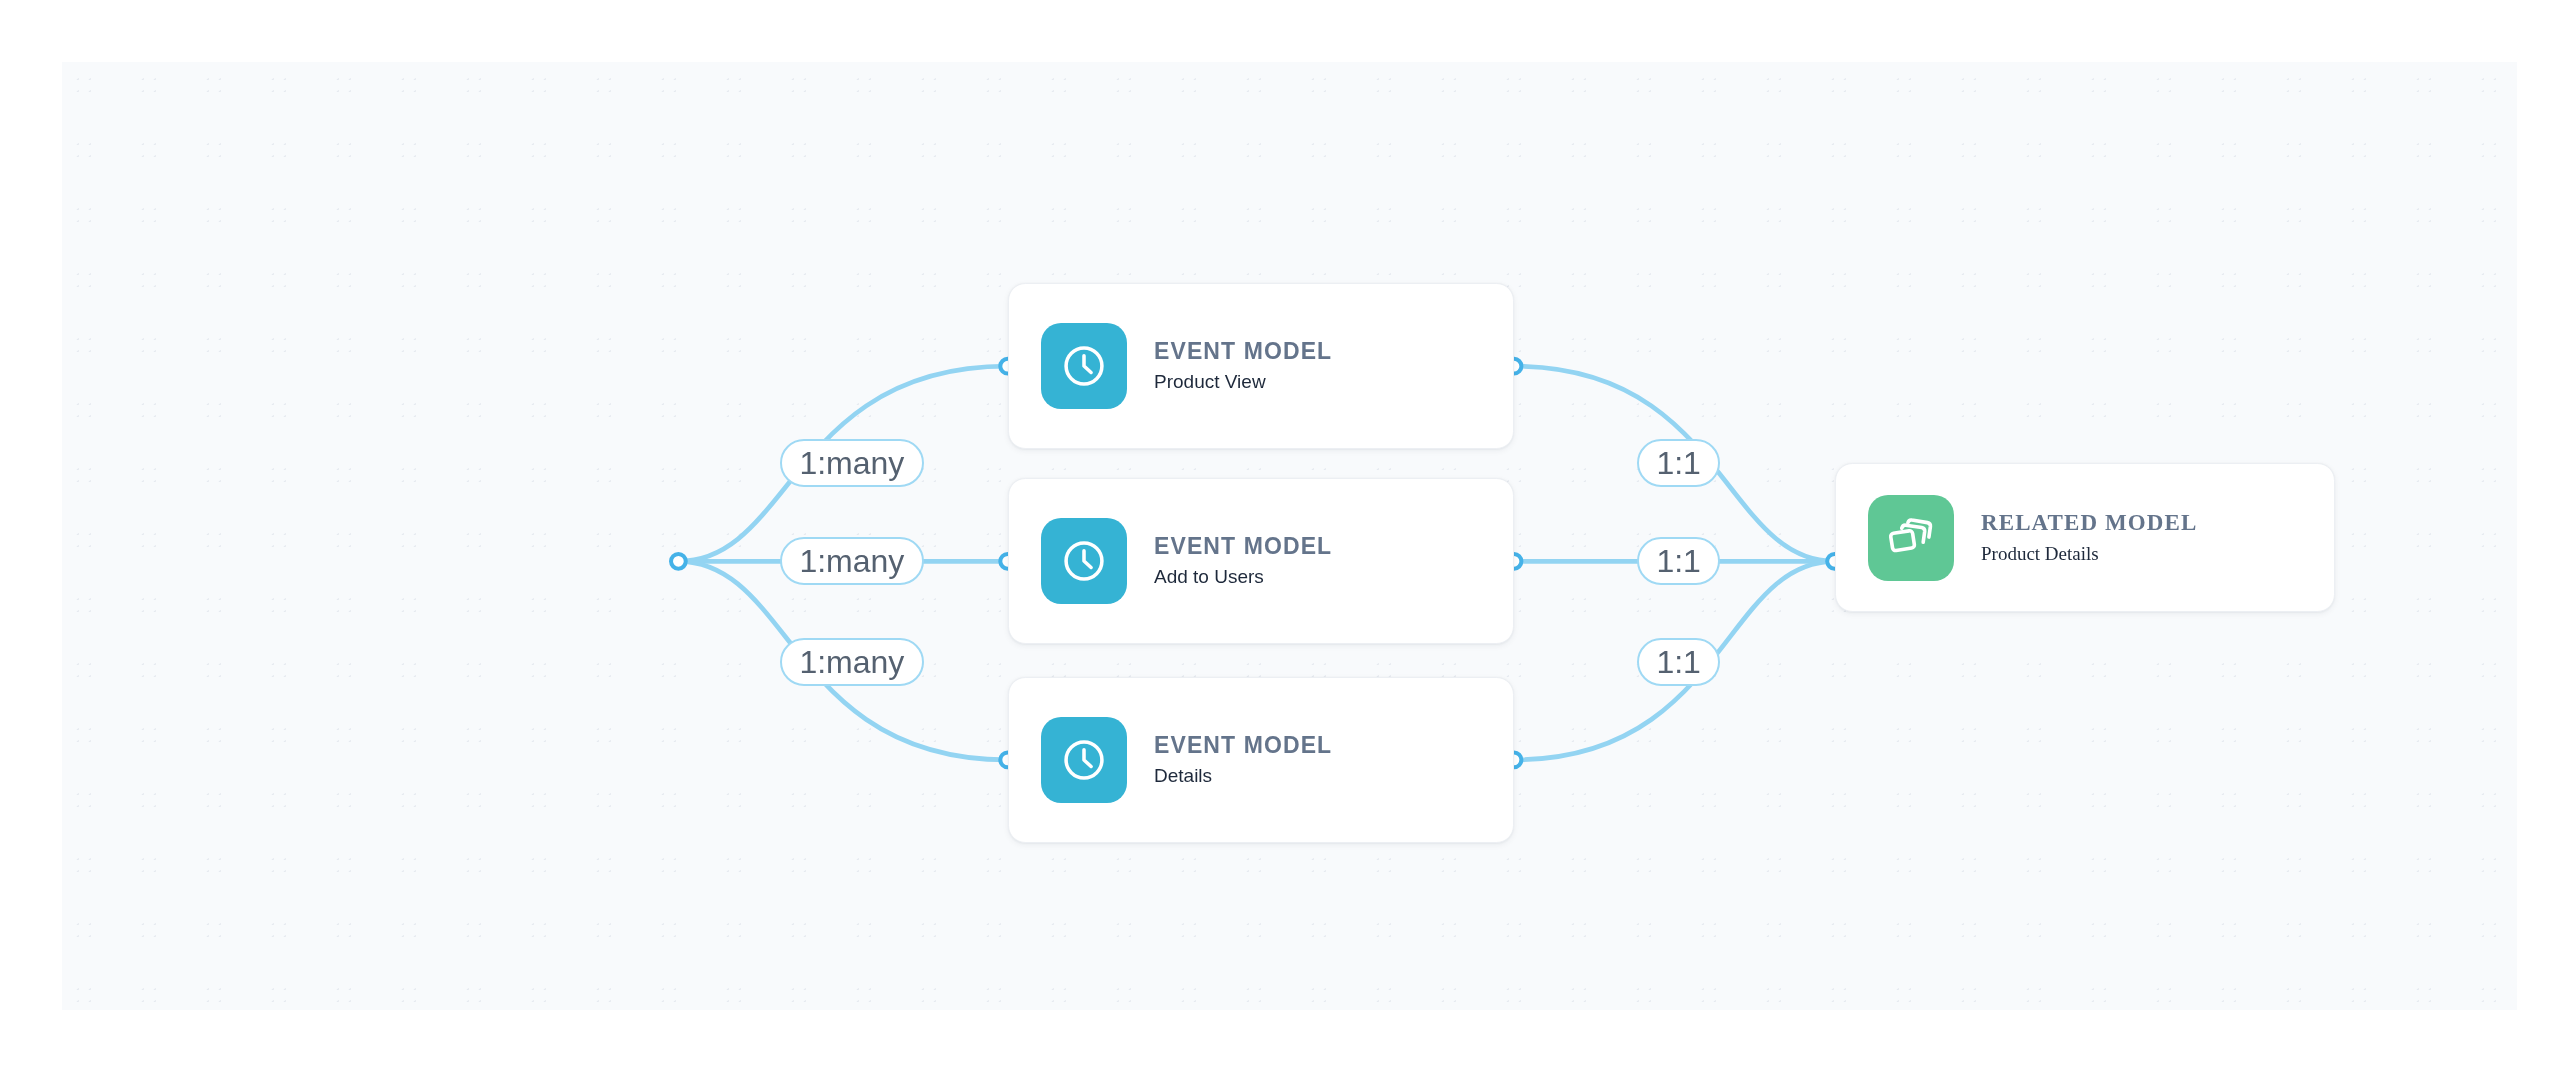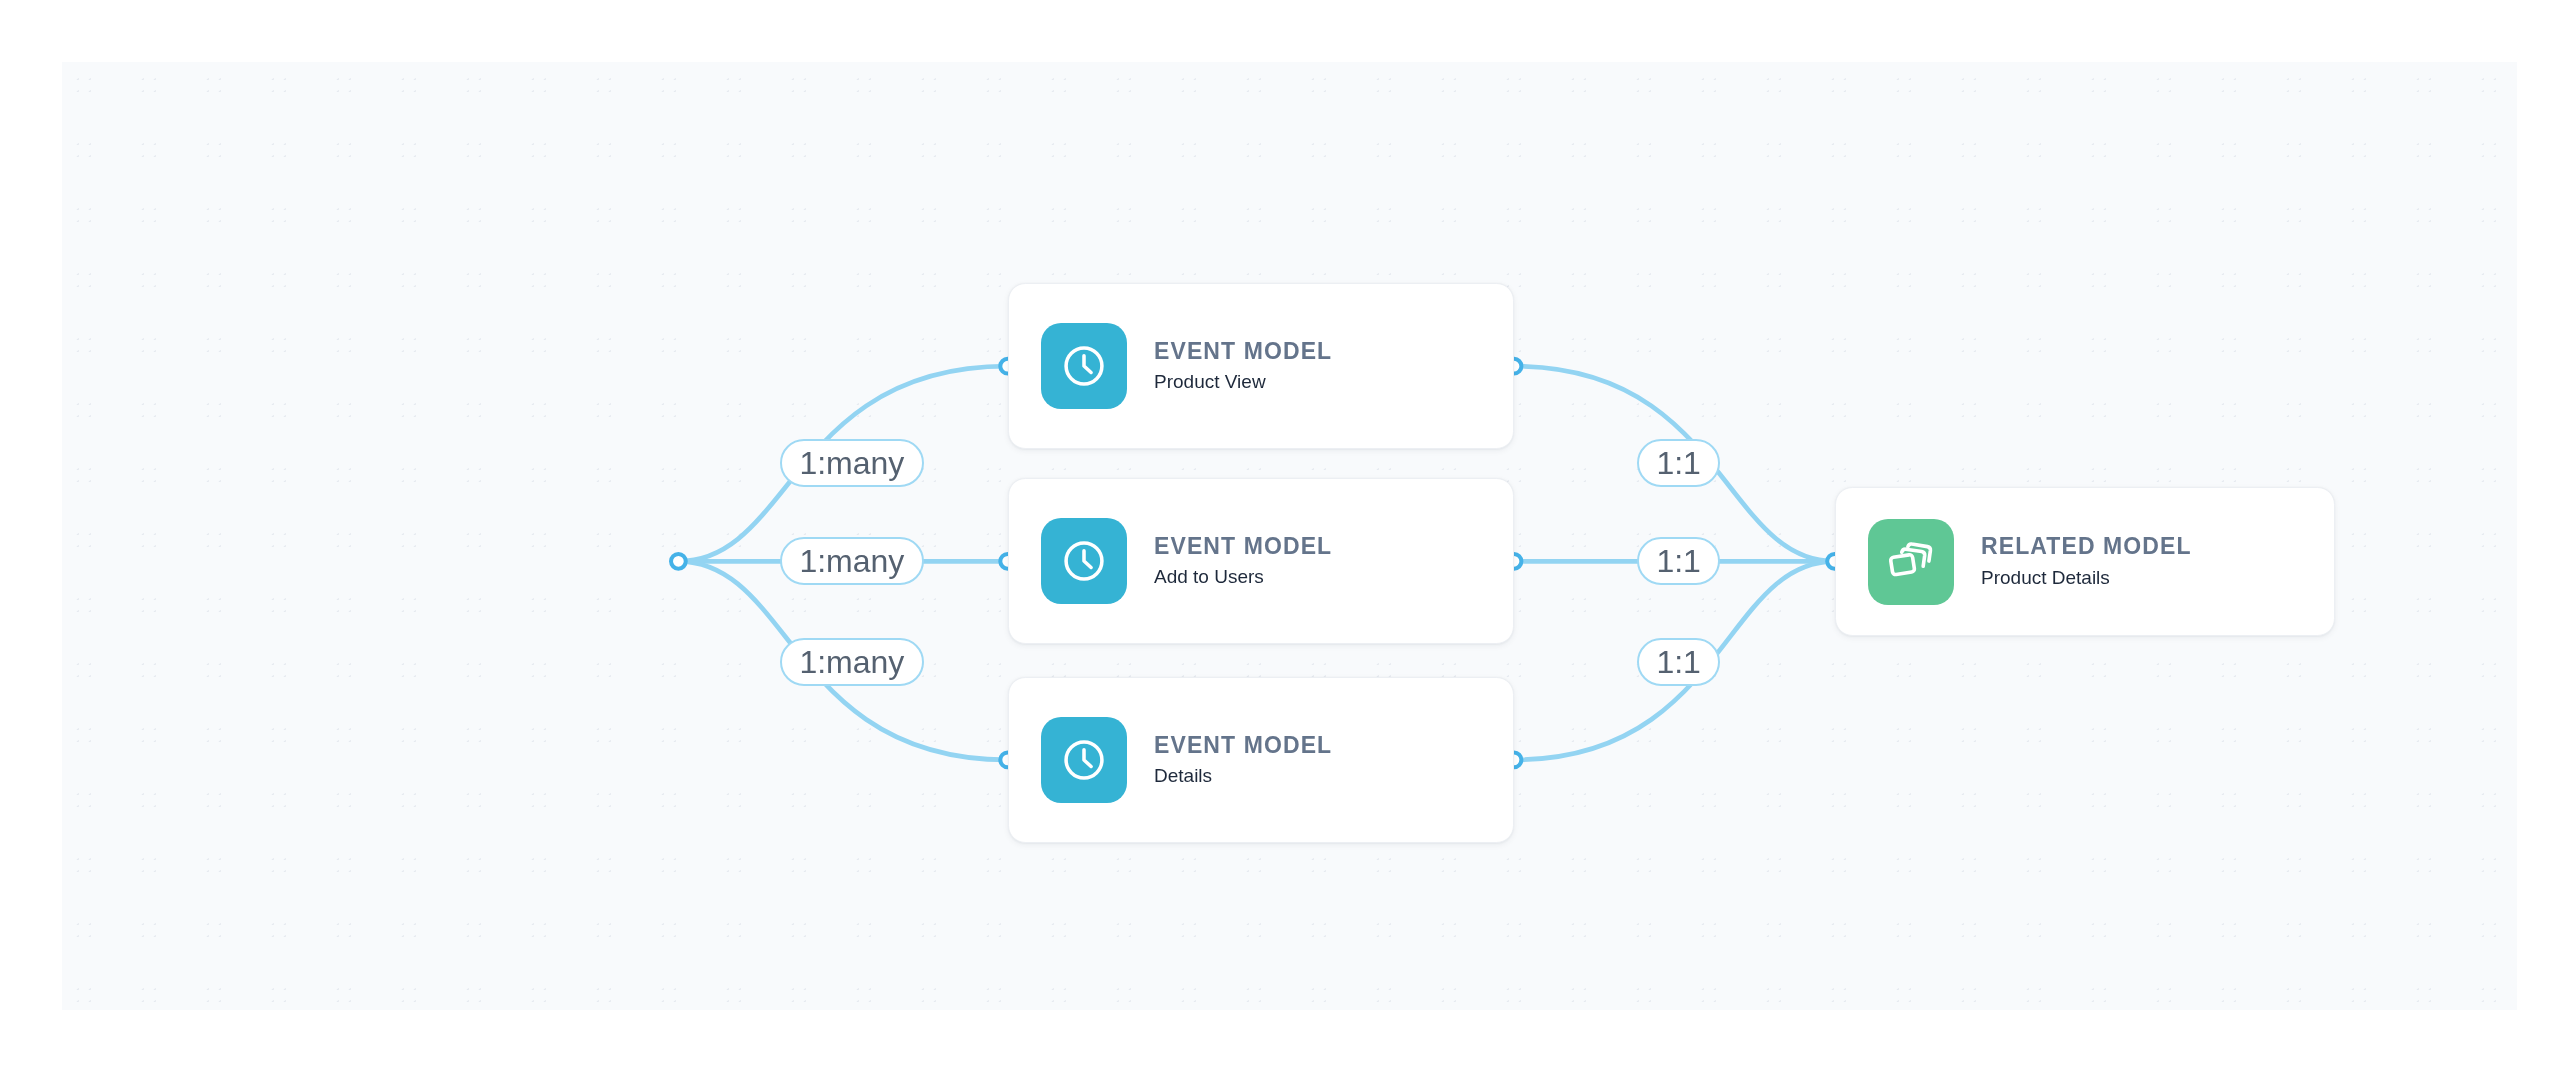--- a/index.html
+++ b/index.html
@@ -182,21 +182,21 @@
         <circle cx="12" cy="12" r="8.6"></circle>
         <path d="M12 7.1 12 12 15.4 15.1"></path>
       </svg>
     </div>
     <div class="node-text">
       <div class="node-kind">EVENT MODEL</div>
       <div class="node-title">Details</div>
     </div>
   </div>
 
-  <div class="node" style="left:1835px; top:487px; width:500px; height:149px;">
+  <div class="node" style="left:1835px; top:463px; width:500px; height:149px;font-family:Liberation Serif, serif;">
     <div class="node-icon" style="background:#5fc795;">
       <svg width="51" height="51" viewBox="0 0 24 24" fill="none" stroke="#ffffff" stroke-width="1.7" stroke-linecap="round" stroke-linejoin="round">
         <rect x="2.6" y="9.4" width="10.4" height="8.2" rx="1.5" transform="rotate(-9 7.8 13.5)"></rect>
         <path d="M7.4 7.6 C7.7 6.6 8.4 6.1 9.3 6.2 L16.8 7.3 C17.8 7.5 18.3 8.3 18.2 9.2 L17.5 14.2"></path>
         <path d="M10.3 5.1 C10.6 4.1 11.3 3.6 12.2 3.8 L19.5 5.0 C20.5 5.2 21.0 5.9 20.9 6.8 L20.2 11.8"></path>
       </svg>
     </div>
     <div class="node-text">
       <div class="node-kind">RELATED MODEL</div>
       <div class="node-title">Product Details</div>

